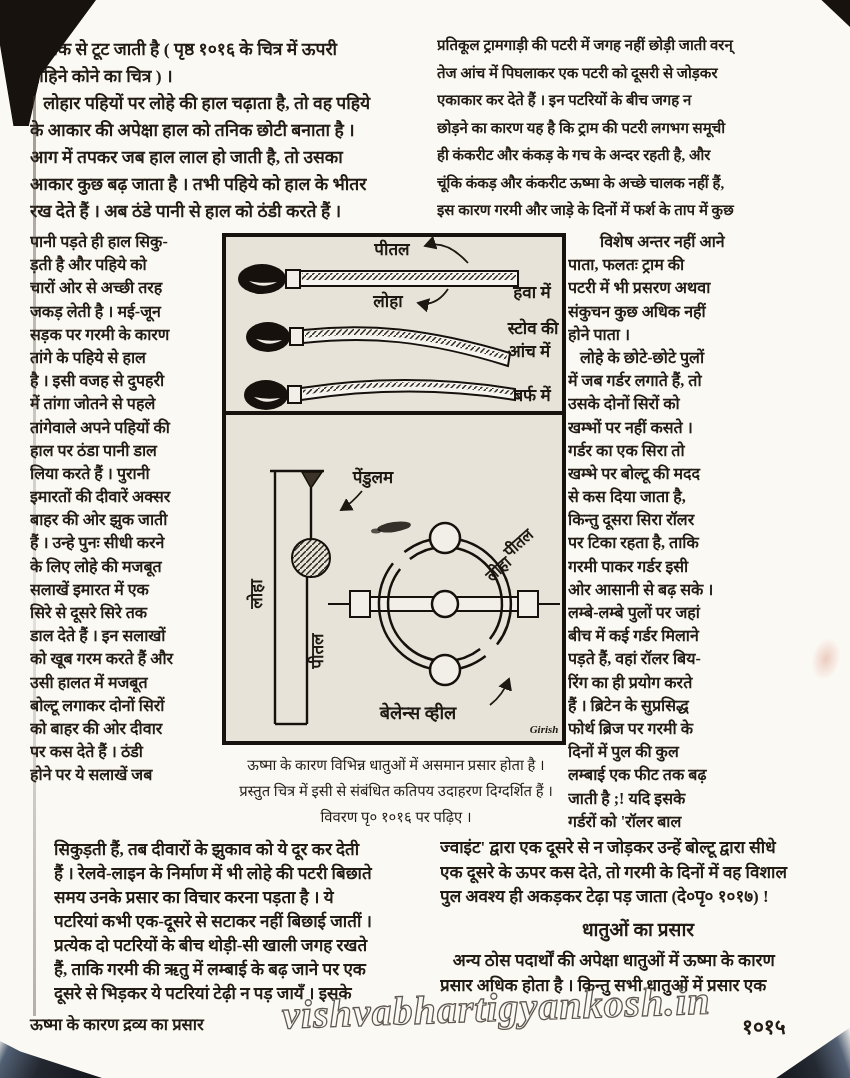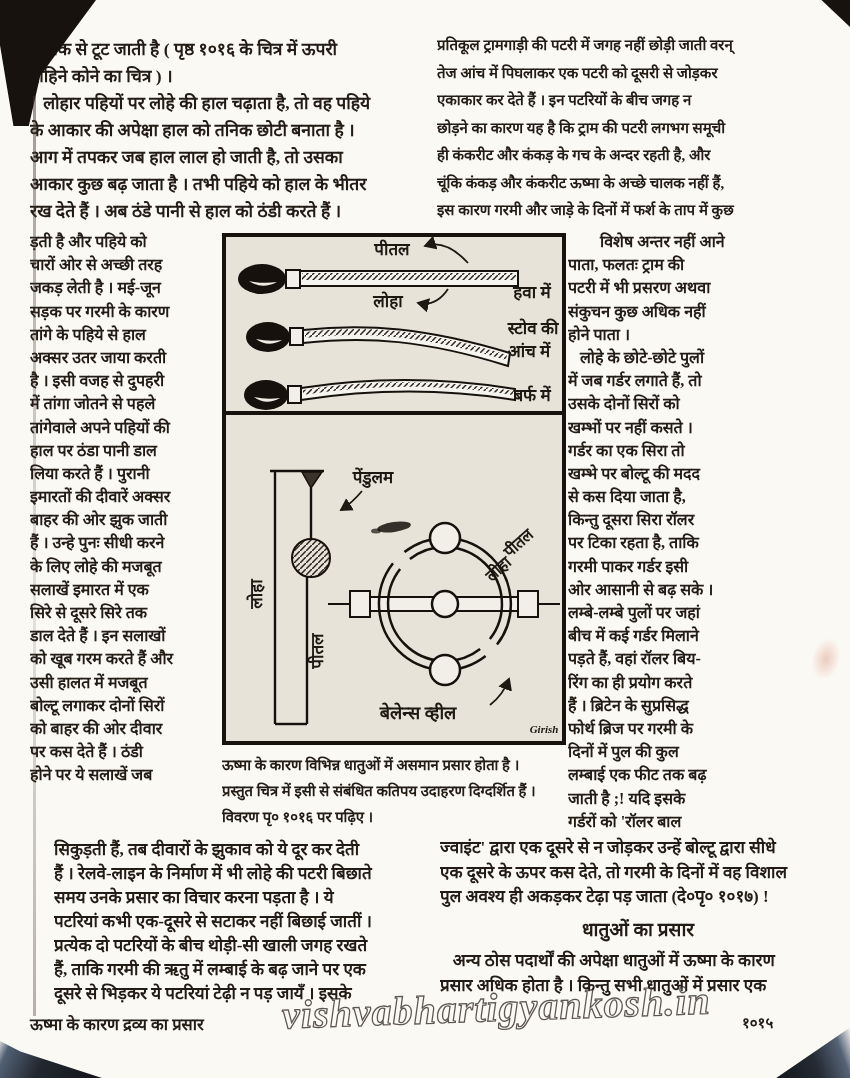--- a/index.html
+++ b/index.html
@@ -17,25 +17,25 @@
   #left-col .tline{line-height:23.2px;height:23.2px;}
   #right-col{left:568px;top:230px;width:268px;height:604px;font-size:16px;}
   #right-col .tline{line-height:23.2px;height:23.2px;}
   #bottom-left-para{left:30px;top:838px;width:408px;height:172px;font-size:17px;margin-left:24px;}
   #bottom-left-para .tline{line-height:24px;height:24px;}
   #bottom-right-para{left:440px;top:836px;width:396px;height:76px;font-size:17px;}
   #bottom-right-para .tline{line-height:24.5px;height:24.5px;}
   #section-heading{left:440px;top:916px;width:396px;text-align:center;font-size:19px;font-weight:700;}
   #bottom-right-para2{left:440px;top:948px;width:396px;height:54px;font-size:17px;}
   #bottom-right-para2 .tline{line-height:25px;height:25px;}
-  #figure-caption{left:222px;top:752px;width:348px;height:84px;text-align:left;font-size:14.8px;font-weight:700;}
+  #figure-caption{left:222px;top:752px;width:348px;height:84px;text-align:center;font-size:14.8px;font-weight:400;}
   #figure-caption .tline{line-height:26px;height:26px;}
   
   #running-footer{left:30px;top:1012px;font-size:16.5px;font-weight:700;}
-  #page-number{left:742px;top:1012px;font-size:15px;font-weight:700;}
+  #page-number{left:742px;top:1012px;font-size:21px;font-weight:700;}
   #watermark{left:282px;top:984px;font-size:40px;font-style:italic;font-weight:700;
      font-family:"Liberation Serif",serif;letter-spacing:1px;
      color:rgba(252,250,246,0.15);-webkit-text-stroke:1.3px rgba(55,48,40,0.8);
      transform:rotate(-2deg);z-index:6;}
   
   #corner-top-left{left:0;top:0;width:96px;height:126px;background:#17120e;
      clip-path:polygon(0 0,100% 0,42% 60%,30% 100%,14% 100%,0 36%);z-index:7;}
   #crease-left{left:33px;top:96px;width:3px;height:920px;z-index:7;
      background:linear-gradient(to bottom,rgba(70,56,44,.5),rgba(70,56,44,.12) 55%,rgba(70,56,44,.38));}
   #corner-top-right{left:816px;top:0;width:34px;height:27px;background:#17120e;
@@ -69,26 +69,26 @@
   <div class="tcol" id="top-right-para">
       <div class="tline">प्रतिकूल ट्रामगाड़ी की पटरी में जगह नहीं छोड़ी जाती वरन्</div>
       <div class="tline">तेज आंच में पिघलाकर एक पटरी को दूसरी से जोड़कर</div>
       <div class="tline">एकाकार कर देते हैं । इन पटरियों के बीच जगह न</div>
       <div class="tline">छोड़ने का कारण यह है कि ट्राम की पटरी लगभग समूची</div>
       <div class="tline">ही कंकरीट और कंकड़ के गच के अन्दर रहती है, और</div>
       <div class="tline">चूंकि कंकड़ और कंकरीट ऊष्मा के अच्छे चालक नहीं हैं,</div>
       <div class="tline">इस कारण गरमी और जाड़े के दिनों में फर्श के ताप में कुछ</div>
     </div>
   <div class="tcol" id="left-col">
+      <div class="tline">पानी पड़ते ही हाल सिकु-</div>
       <div class="tline">ड़ती है और पहिये को</div>
       <div class="tline">चारों ओर से अच्छी तरह</div>
       <div class="tline">जकड़ लेती है । मई-जून</div>
       <div class="tline">सड़क पर गरमी के कारण</div>
       <div class="tline">तांगे के पहिये से हाल</div>
-      <div class="tline">अक्सर उतर जाया करती</div>
       <div class="tline">है । इसी वजह से दुपहरी</div>
       <div class="tline">में तांगा जोतने से पहले</div>
       <div class="tline">तांगेवाले अपने पहियों की</div>
       <div class="tline">हाल पर ठंडा पानी डाल</div>
       <div class="tline">लिया करते हैं । पुरानी</div>
       <div class="tline">इमारतों की दीवारें अक्सर</div>
       <div class="tline">बाहर की ओर झुक जाती</div>
       <div class="tline">हैं । उन्हे पुनः सीधी करने</div>
       <div class="tline">के लिए लोहे की मजबूत</div>
       <div class="tline">सलाखें इमारत में एक</div>

